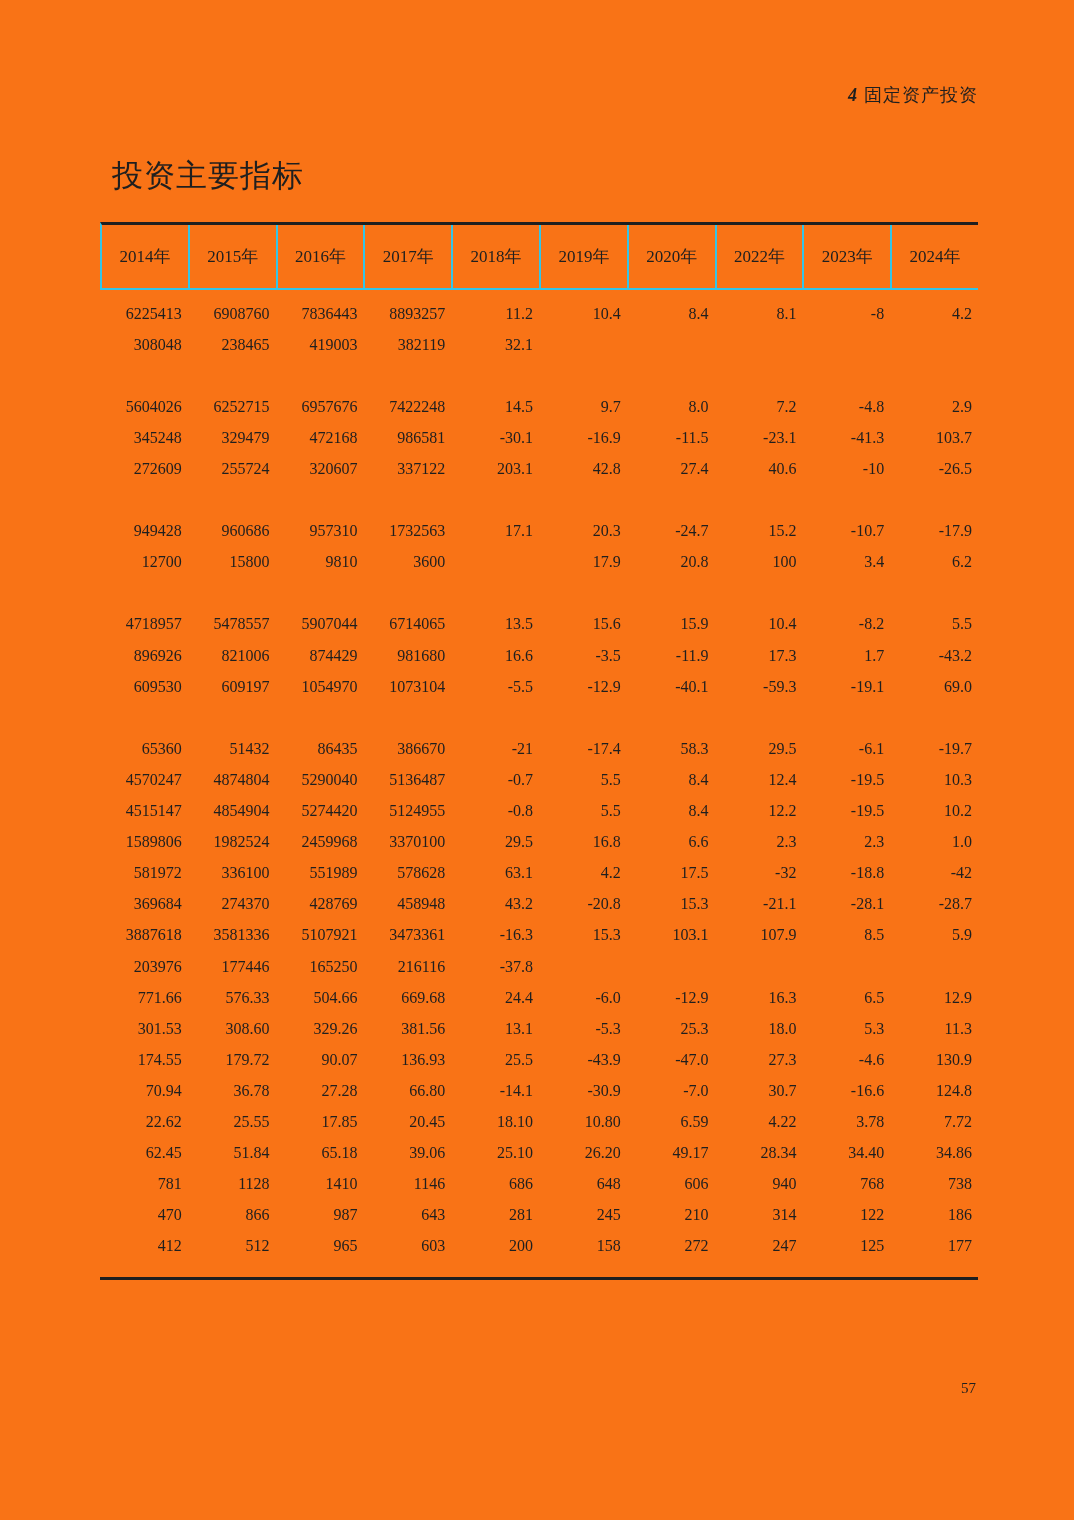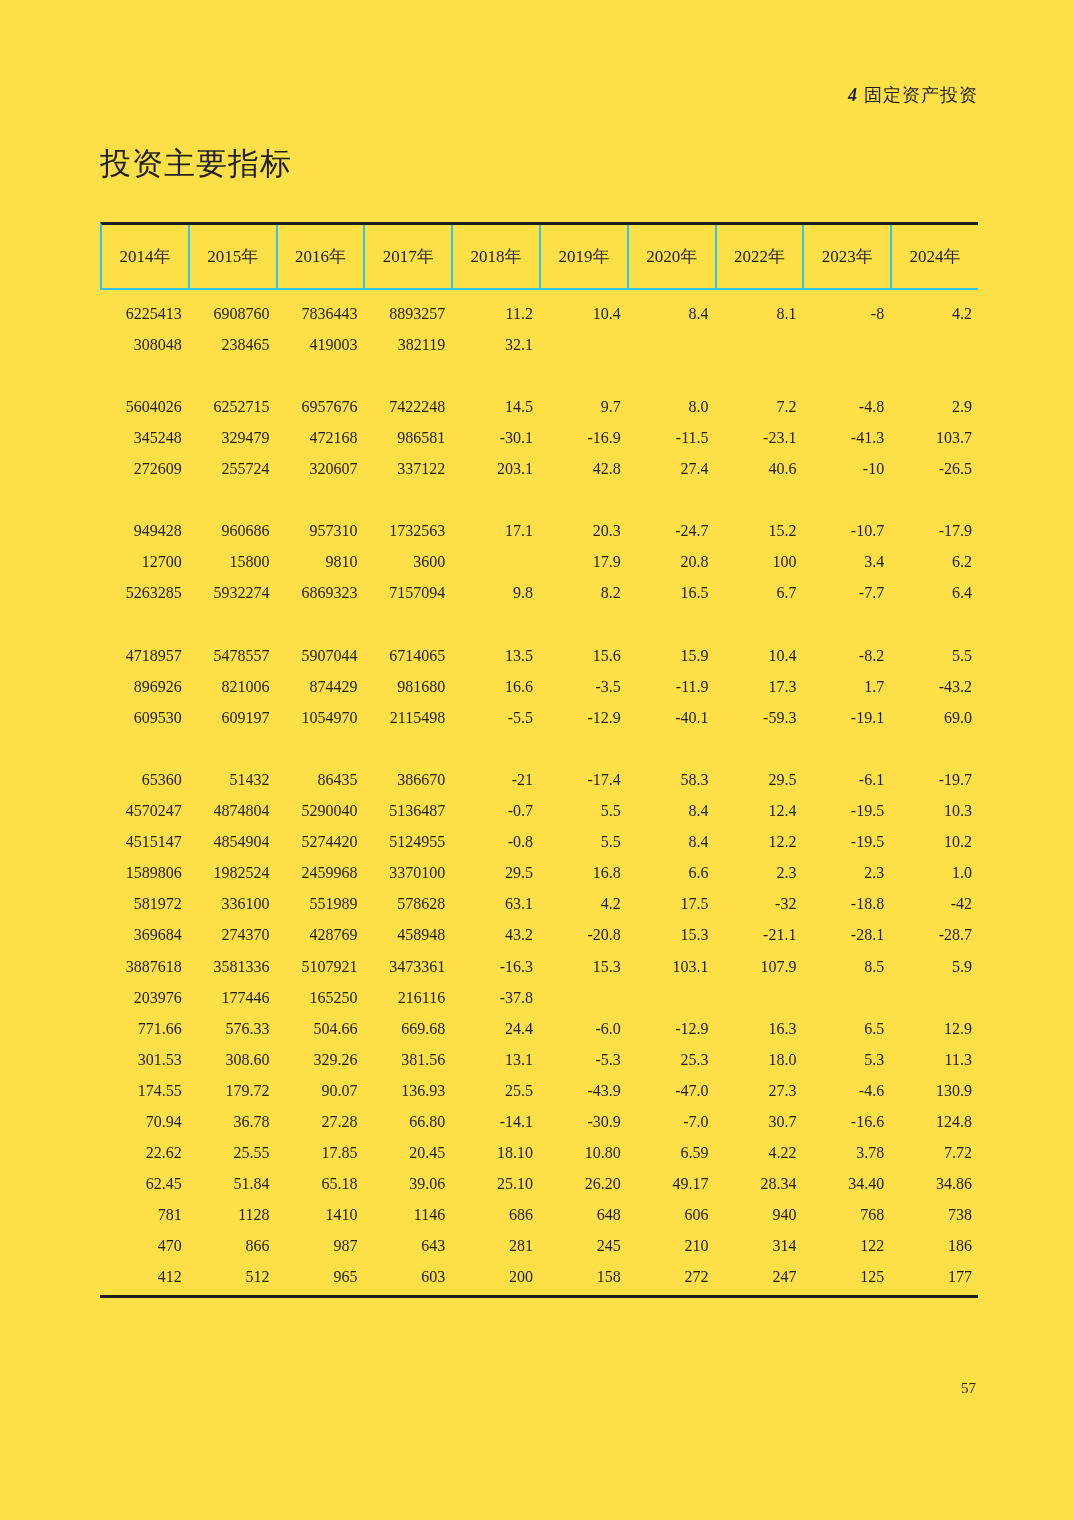--- a/index.html
+++ b/index.html
@@ -17,21 +17,21 @@
     width: 1074px;
     height: 1520px;
     font-family: "Liberation Serif", "DejaVu Serif", serif;
     color: var(--text);
     position: relative;
     overflow: hidden;
   }
   .page {
     position: absolute;
     inset: 0;
-    background: #fde047;
+    background: #f97316;
   }
   .chapter-header {
     position: absolute;
     top: 84px;
     right: 96px;
     font-size: 18px;
     line-height: 22px;
     white-space: nowrap;
   }
   .chapter-num {
@@ -39,21 +39,21 @@
     font-style: italic;
     margin-right: 7px;
   }
   .chapter-title {
     letter-spacing: 1px;
   }
   .page-title {
     position: absolute;
     top: 142px;
     left: 100px;
-    margin: 0;
+    margin: 12px;
     font-size: 31px;
     font-weight: normal;
     letter-spacing: 1px;
     line-height: 44px;
   }
   .table-wrap {
     position: absolute;
     top: 222px;
     left: 100px;
     width: 878px;
@@ -73,21 +73,21 @@
     border-right: 2px solid var(--accent);
     font-size: 17px;
     white-space: nowrap;
   }
   .th:last-child {
     border-right: none;
   }
   .tbody {
     padding-top: 8px;
     border-bottom: 3px solid var(--rule);
-    padding-bottom: 2px;
+    padding-bottom: 15px;
   }
   .trow {
     display: flex;
     height: 31.1px;
     align-items: center;
   }
   .trow.spacer {
     height: 31.1px;
   }
   .td {
@@ -208,32 +208,20 @@
           <div class="td">15800</div>
           <div class="td">9810</div>
           <div class="td">3600</div>
           <div class="td"></div>
           <div class="td">17.9</div>
           <div class="td">20.8</div>
           <div class="td">100</div>
           <div class="td">3.4</div>
           <div class="td">6.2</div>
         </div>
-        <div class="trow">
-          <div class="td">5263285</div>
-          <div class="td">5932274</div>
-          <div class="td">6869323</div>
-          <div class="td">7157094</div>
-          <div class="td">9.8</div>
-          <div class="td">8.2</div>
-          <div class="td">16.5</div>
-          <div class="td">6.7</div>
-          <div class="td">-7.7</div>
-          <div class="td">6.4</div>
-        </div>
         <div class="trow spacer"></div>
         <div class="trow">
           <div class="td">4718957</div>
           <div class="td">5478557</div>
           <div class="td">5907044</div>
           <div class="td">6714065</div>
           <div class="td">13.5</div>
           <div class="td">15.6</div>
           <div class="td">15.9</div>
           <div class="td">10.4</div>
@@ -249,21 +237,21 @@
           <div class="td">-3.5</div>
           <div class="td">-11.9</div>
           <div class="td">17.3</div>
           <div class="td">1.7</div>
           <div class="td">-43.2</div>
         </div>
         <div class="trow">
           <div class="td">609530</div>
           <div class="td">609197</div>
           <div class="td">1054970</div>
-          <div class="td">2115498</div>
+          <div class="td">1073104</div>
           <div class="td">-5.5</div>
           <div class="td">-12.9</div>
           <div class="td">-40.1</div>
           <div class="td">-59.3</div>
           <div class="td">-19.1</div>
           <div class="td">69.0</div>
         </div>
         <div class="trow spacer"></div>
         <div class="trow">
           <div class="td">65360</div>

